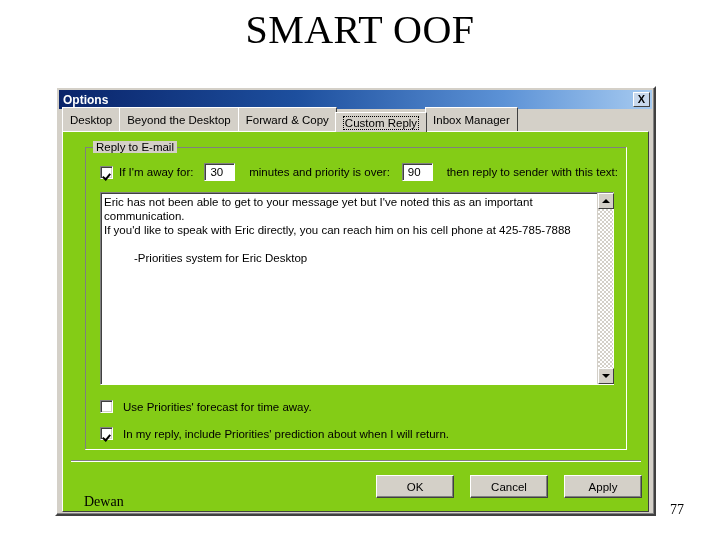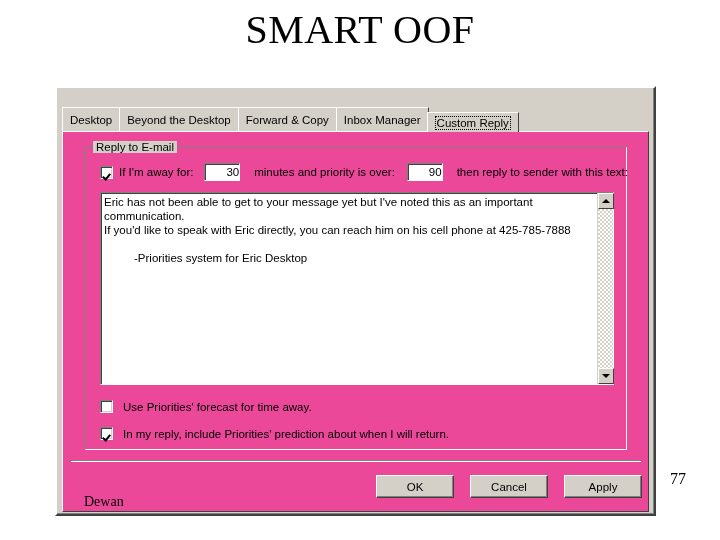--- a/index.html
+++ b/index.html
@@ -37,23 +37,23 @@
     top: 494px;
     font-family: "Liberation Serif", serif;
     font-size: 14px;
     color: #000000;
     z-index: 30;
     padding-left: 26px;
   }
   #slide-page-number {
     position: absolute;
     left: 670px;
-    top: 470px;
+    top: 502px;
     font-family: "Liberation Serif", serif;
-    font-size: 16px;
+    font-size: 14px;
     color: #000000;
     z-index: 30;
   }
 
   
   #dialog {
     position: absolute;
     left: 55px;
     top: 86px;
     width: 601px;
@@ -161,21 +161,21 @@
     padding: 0 1px;
   }
 
   
   #tabpage {
     position: absolute;
     left: 5px;
     top: 43px;
     width: 587px;
     height: 381px;
-    background: #ec4899;
+    background: #84cc16;
     border-top: 1px solid #ffffff;
     border-left: 1px solid #ffffff;
     border-right: 1px solid #404040;
     border-bottom: 1px solid #404040;
     box-sizing: border-box;
   }
 
   
   #groupbox {
     position: absolute;
@@ -263,21 +263,21 @@
     height: 18px;
     background: #ffffff;
     border-top: 1px solid #808080;
     border-left: 1px solid #808080;
     border-right: 1px solid #ffffff;
     border-bottom: 1px solid #ffffff;
     box-shadow: inset 1px 1px 0 #404040;
     box-sizing: border-box;
     display: flex;
     align-items: center;
-    padding-left: 21px;
+    padding-left: 5px;
     font-size: 11.5px;
     color: #000000;
     font-family: "Liberation Sans", sans-serif;
     cursor: text;
   }
 
   
   #textarea-wrap {
     position: absolute;
     left: 14px;
@@ -406,36 +406,40 @@
 <div id="slide">
 
   <div id="slide-title">SMART OOF</div>
 
   <div id="slide-footer">Dewan</div>
   <div id="slide-page-number">77</div>
 
   <div id="dialog">
     <div id="dialog-inner-frame"></div>
 
+    <div id="titlebar">
+      <span id="titlebar-text">Options</span>
+      <div id="titlebar-close">X</div>
+    </div>
 
     <div id="tabstrip">
       <div class="tab">
         <span class="tab-label">Desktop</span>
       </div>
       <div class="tab">
         <span class="tab-label">Beyond the Desktop</span>
       </div>
       <div class="tab">
         <span class="tab-label">Forward &amp; Copy</span>
       </div>
+      <div class="tab selected">
+        <span class="tab-label">Custom Reply</span>
+      </div>
       <div class="tab">
         <span class="tab-label">Inbox Manager</span>
-      </div>
-      <div class="tab selected">
-        <span class="tab-label">Custom Reply</span>
       </div>
     </div>
 
     <div id="tabpage">
 
       <div id="groupbox">
         <div id="groupbox-inner"></div>
         <div id="groupbox-legend">Reply to E-mail</div>
 
         <div id="awayrow">

